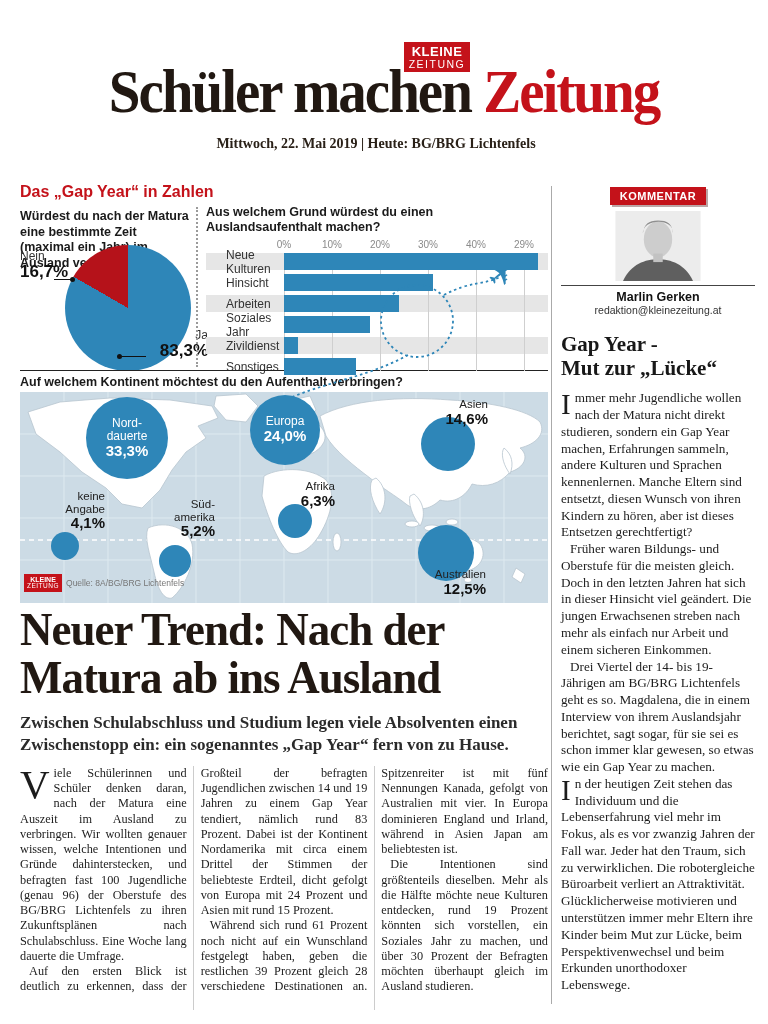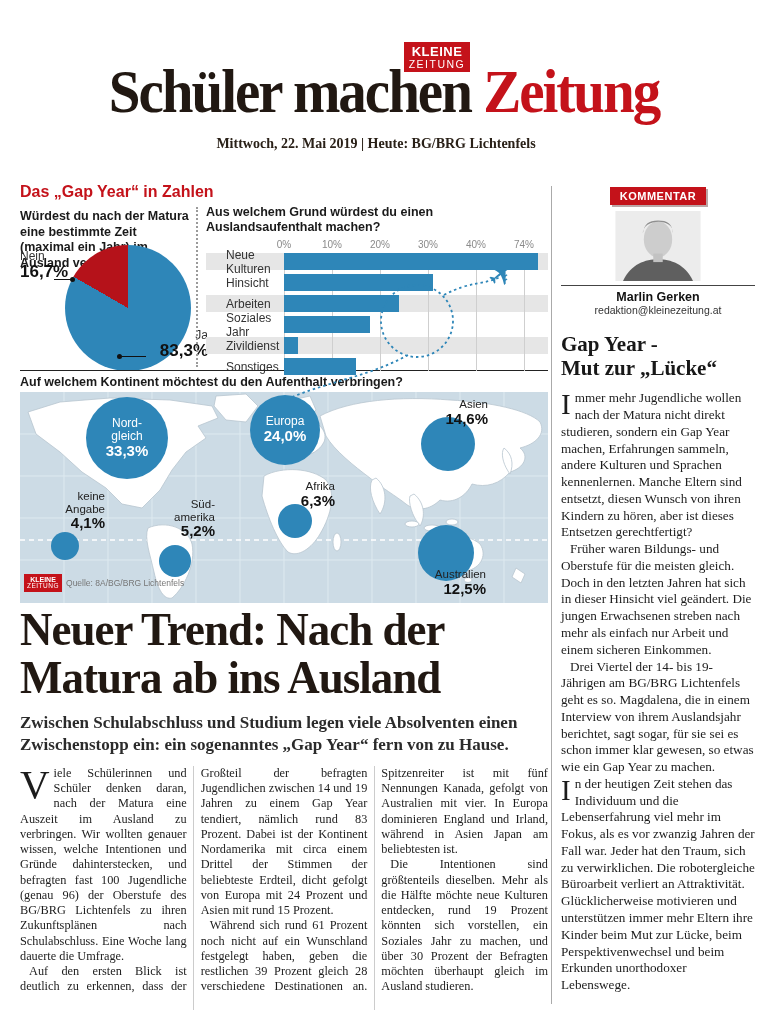--- a/index.html
+++ b/index.html
@@ -137,21 +137,21 @@
     <div class="pie-divider"></div>
 
     <div class="barchart">
       <div class="bc-question">Aus welchem Grund würdest du einen Auslandsaufenthalt machen?</div>
       <div class="bc-ticks">
         <span style="left: 0%;">0%</span>
         <span style="left: 18.1818%;">10%</span>
         <span style="left: 36.3636%;">20%</span>
         <span style="left: 54.5455%;">30%</span>
         <span style="left: 72.7273%;">40%</span>
-        <span style="left: 90.9091%;">74%</span>
+        <span style="left: 90.9091%;">29%</span>
       </div>
       <div class="bc-rows">
         <div class="bc-row stripe">
             <span class="bc-label">Neue Kulturen</span>
             <span class="bc-track">
               <i class="bc-fill" style="width: 96.3636%;"></i>
             </span>
           </div>
         <div class="bc-row">
             <span class="bc-label">Hinsicht</span>
@@ -235,21 +235,21 @@
             <ellipse cx="412" cy="136" rx="8" ry="3"></ellipse>
             <ellipse cx="432" cy="130" rx="6" ry="3"></ellipse>
           <path d="M 402 150 C 416 140 446 140 460 152 C 468 164 460 178 442 180 C 422 182 400 168 402 150 Z"></path>
           <path d="M 496 176 l 9 6 l -4 9 l -9 -6 z"></path>
           <ellipse cx="448" cy="188" rx="4" ry="2.5"></ellipse>
         </g>
       </svg>
 
       <div class="bubble" style="left:66px;top:5px;width:82px;height:82px;">
         <span class="bname">Nord-
-gleich</span>
+dauerte</span>
         <span class="bval">33,3%</span>
       </div>
       <div class="bubble" style="left:230px;top:3px;width:70px;height:70px;">
         <span class="bname">Europa</span>
         <span class="bval">24,0%</span>
       </div>
 
       <div class="blabel" style="left:388px;top:6px;width:80px;">
         <span class="n">Asien</span>
         <span class="v">14,6%</span>

